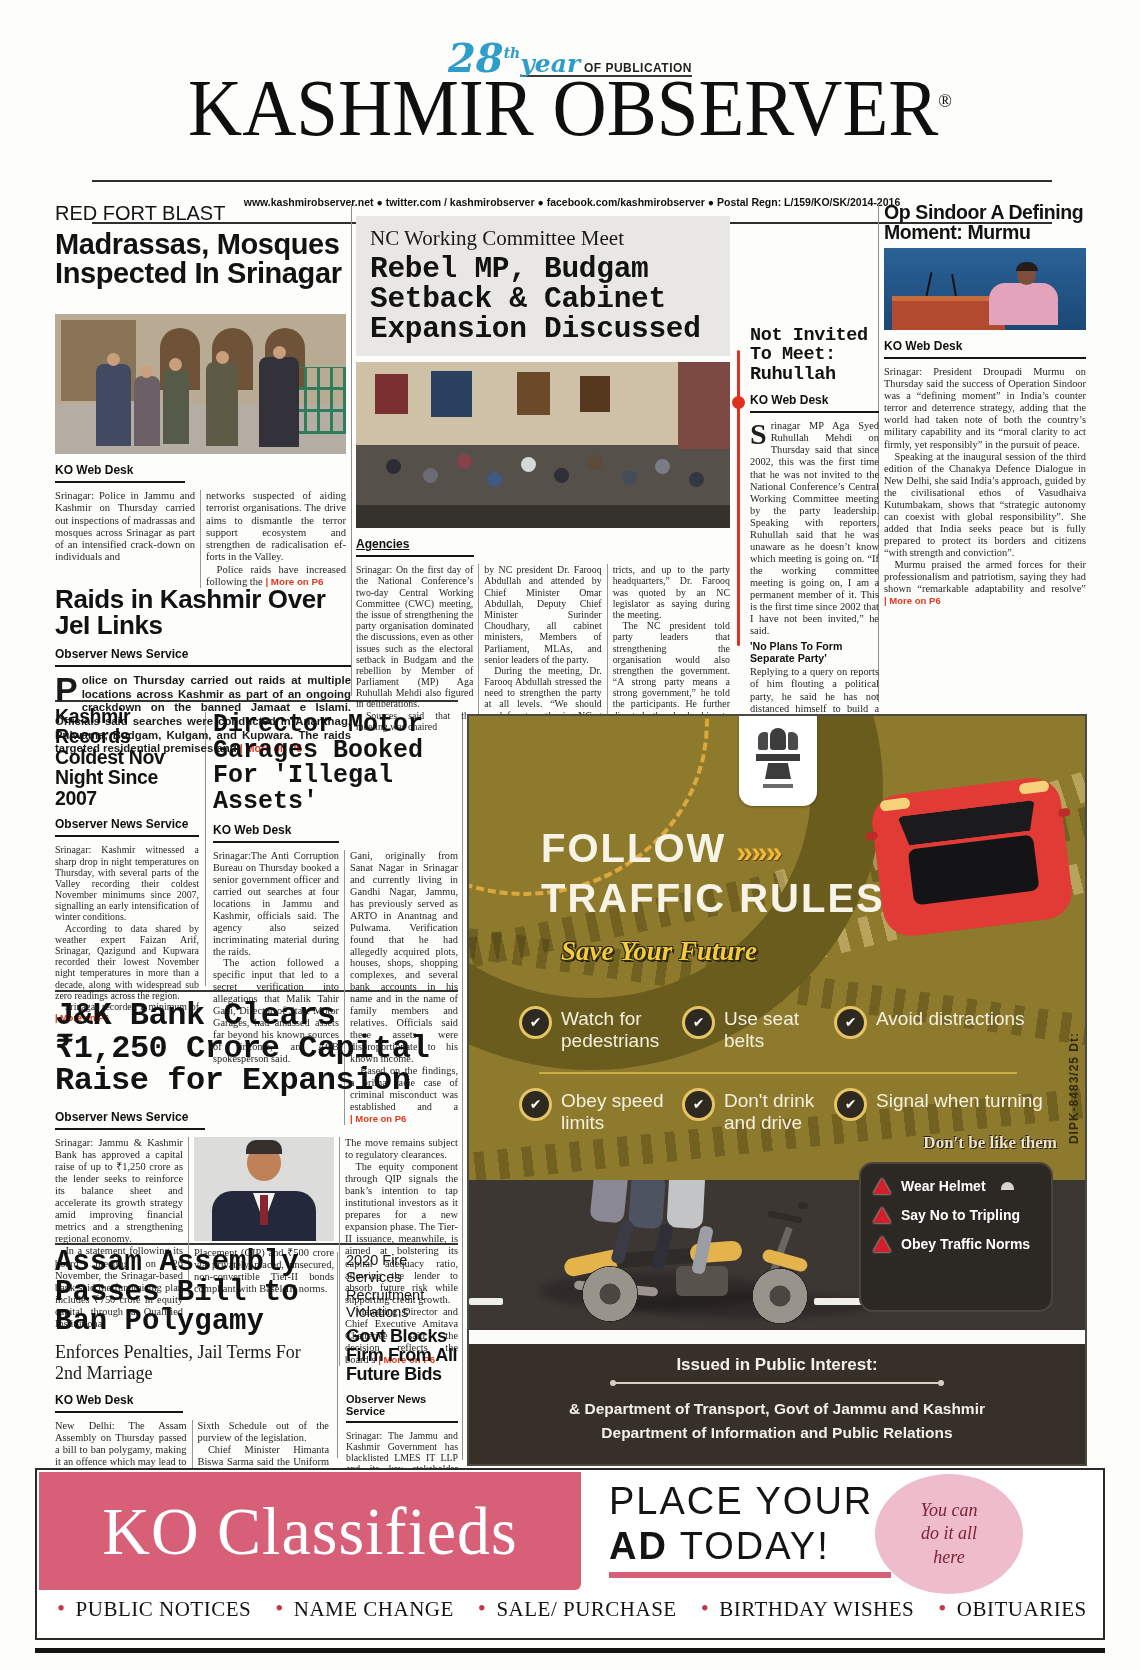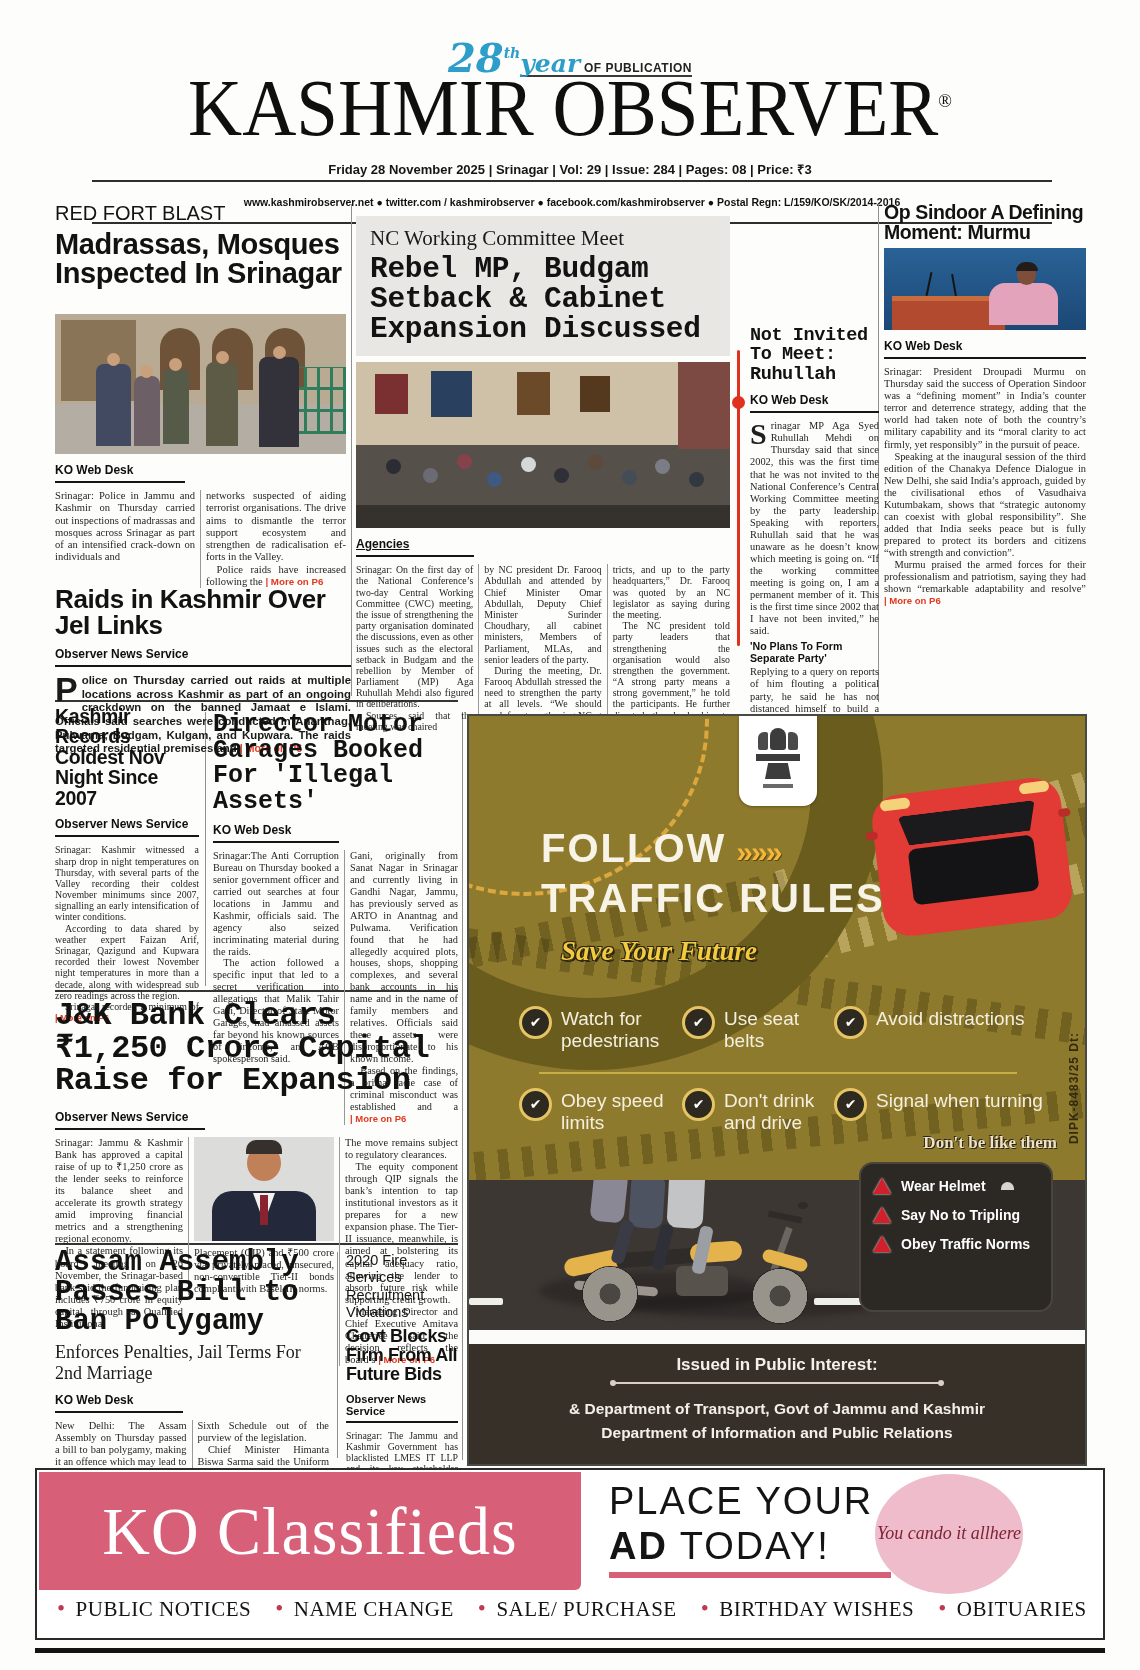--- a/index.html
+++ b/index.html
@@ -102,37 +102,36 @@
   .foot{position:absolute;left:35px;top:1468px;width:1070px;height:172px;background:#fff;border:2px solid #2a2a2a;box-sizing:border-box;}
   .foot-pink{position:absolute;left:2px;top:2px;width:542px;height:118px;background:#d75f78;border-radius:0 0 6px 0;
              display:flex;align-items:center;justify-content:center;}
   .foot-pink span{font-family:"Liberation Serif",serif;font-size:66px;color:#fff;letter-spacing:1px;transform:scaleY(1.04);}
   .place{position:absolute;left:572px;top:10px;font-family:"Liberation Sans",sans-serif;color:#141414;}
   .place .l1{font-size:38px;letter-spacing:2px;font-weight:normal;}
   .place .l2{font-size:38px;letter-spacing:2px;margin-top:2px;}
   .place .l2 b{font-weight:bold;}
   .place-bar{position:absolute;left:572px;top:102px;width:282px;height:6px;background:#d75f78;}
   .oval{position:absolute;left:838px;top:4px;width:148px;height:120px;border-radius:50%;background:#eebccb;
-        display:flex;flex-direction:row;align-items:center;justify-content:center;
+        display:flex;flex-direction:column;align-items:center;justify-content:center;
         font:italic 18px "Liberation Serif",serif;color:#7d2336;line-height:1.3;}
   .cats{position:absolute;left:20px;right:14px;top:126px;display:flex;gap:24px;align-items:center;
         font-family:"Liberation Serif",serif;font-size:21px;color:#141414;letter-spacing:.5px;}
   .cats .b{color:#c0394f;font-size:23px;margin-right:-14px;}
   .botrule{position:absolute;left:35px;top:1648px;width:1070px;height:5px;background:#141414;}
 </style>
 </head>
 <body>
 
 <div class="page">
 
   <div class="anniv">
     <span class="num"><span>28</span><sup>th</sup></span><span class="under"><span class="yr">year</span><span class="rest"> OF PUBLICATION</span></span>
   </div>
   <div class="mast-title"><span>KASHMIR OBSERVER</span><sup>®</sup></div>
-  <div class="dateline">Friday 28 November 2025  | Srinagar | Vol: 29 | Issue: 284 | Pages: 08 | Price: ₹3</div>
   <div class="infobar">www.kashmirobserver.net  ● twitter.com / kashmirobserver  ● facebook.com/kashmirobserver  ● Postal Regn: L/159/KO/SK/2014-2016</div>
 
   <div class="vr" style="left:351px;top:204px;height:492px;"></div>
   <div class="vr" style="left:878px;top:204px;height:498px;"></div>
   <div class="hr" style="left:55px;top:700px;width:403px;"></div>
   <div class="vr" style="left:205px;top:712px;height:274px;"></div>
   <div class="vr" style="left:462px;top:712px;height:748px;"></div>
   <div class="hr" style="left:55px;top:990px;width:403px;"></div>
   <div class="hr" style="left:55px;top:1243px;width:403px;"></div>
   <div class="vr" style="left:337px;top:1252px;height:206px;"></div>

